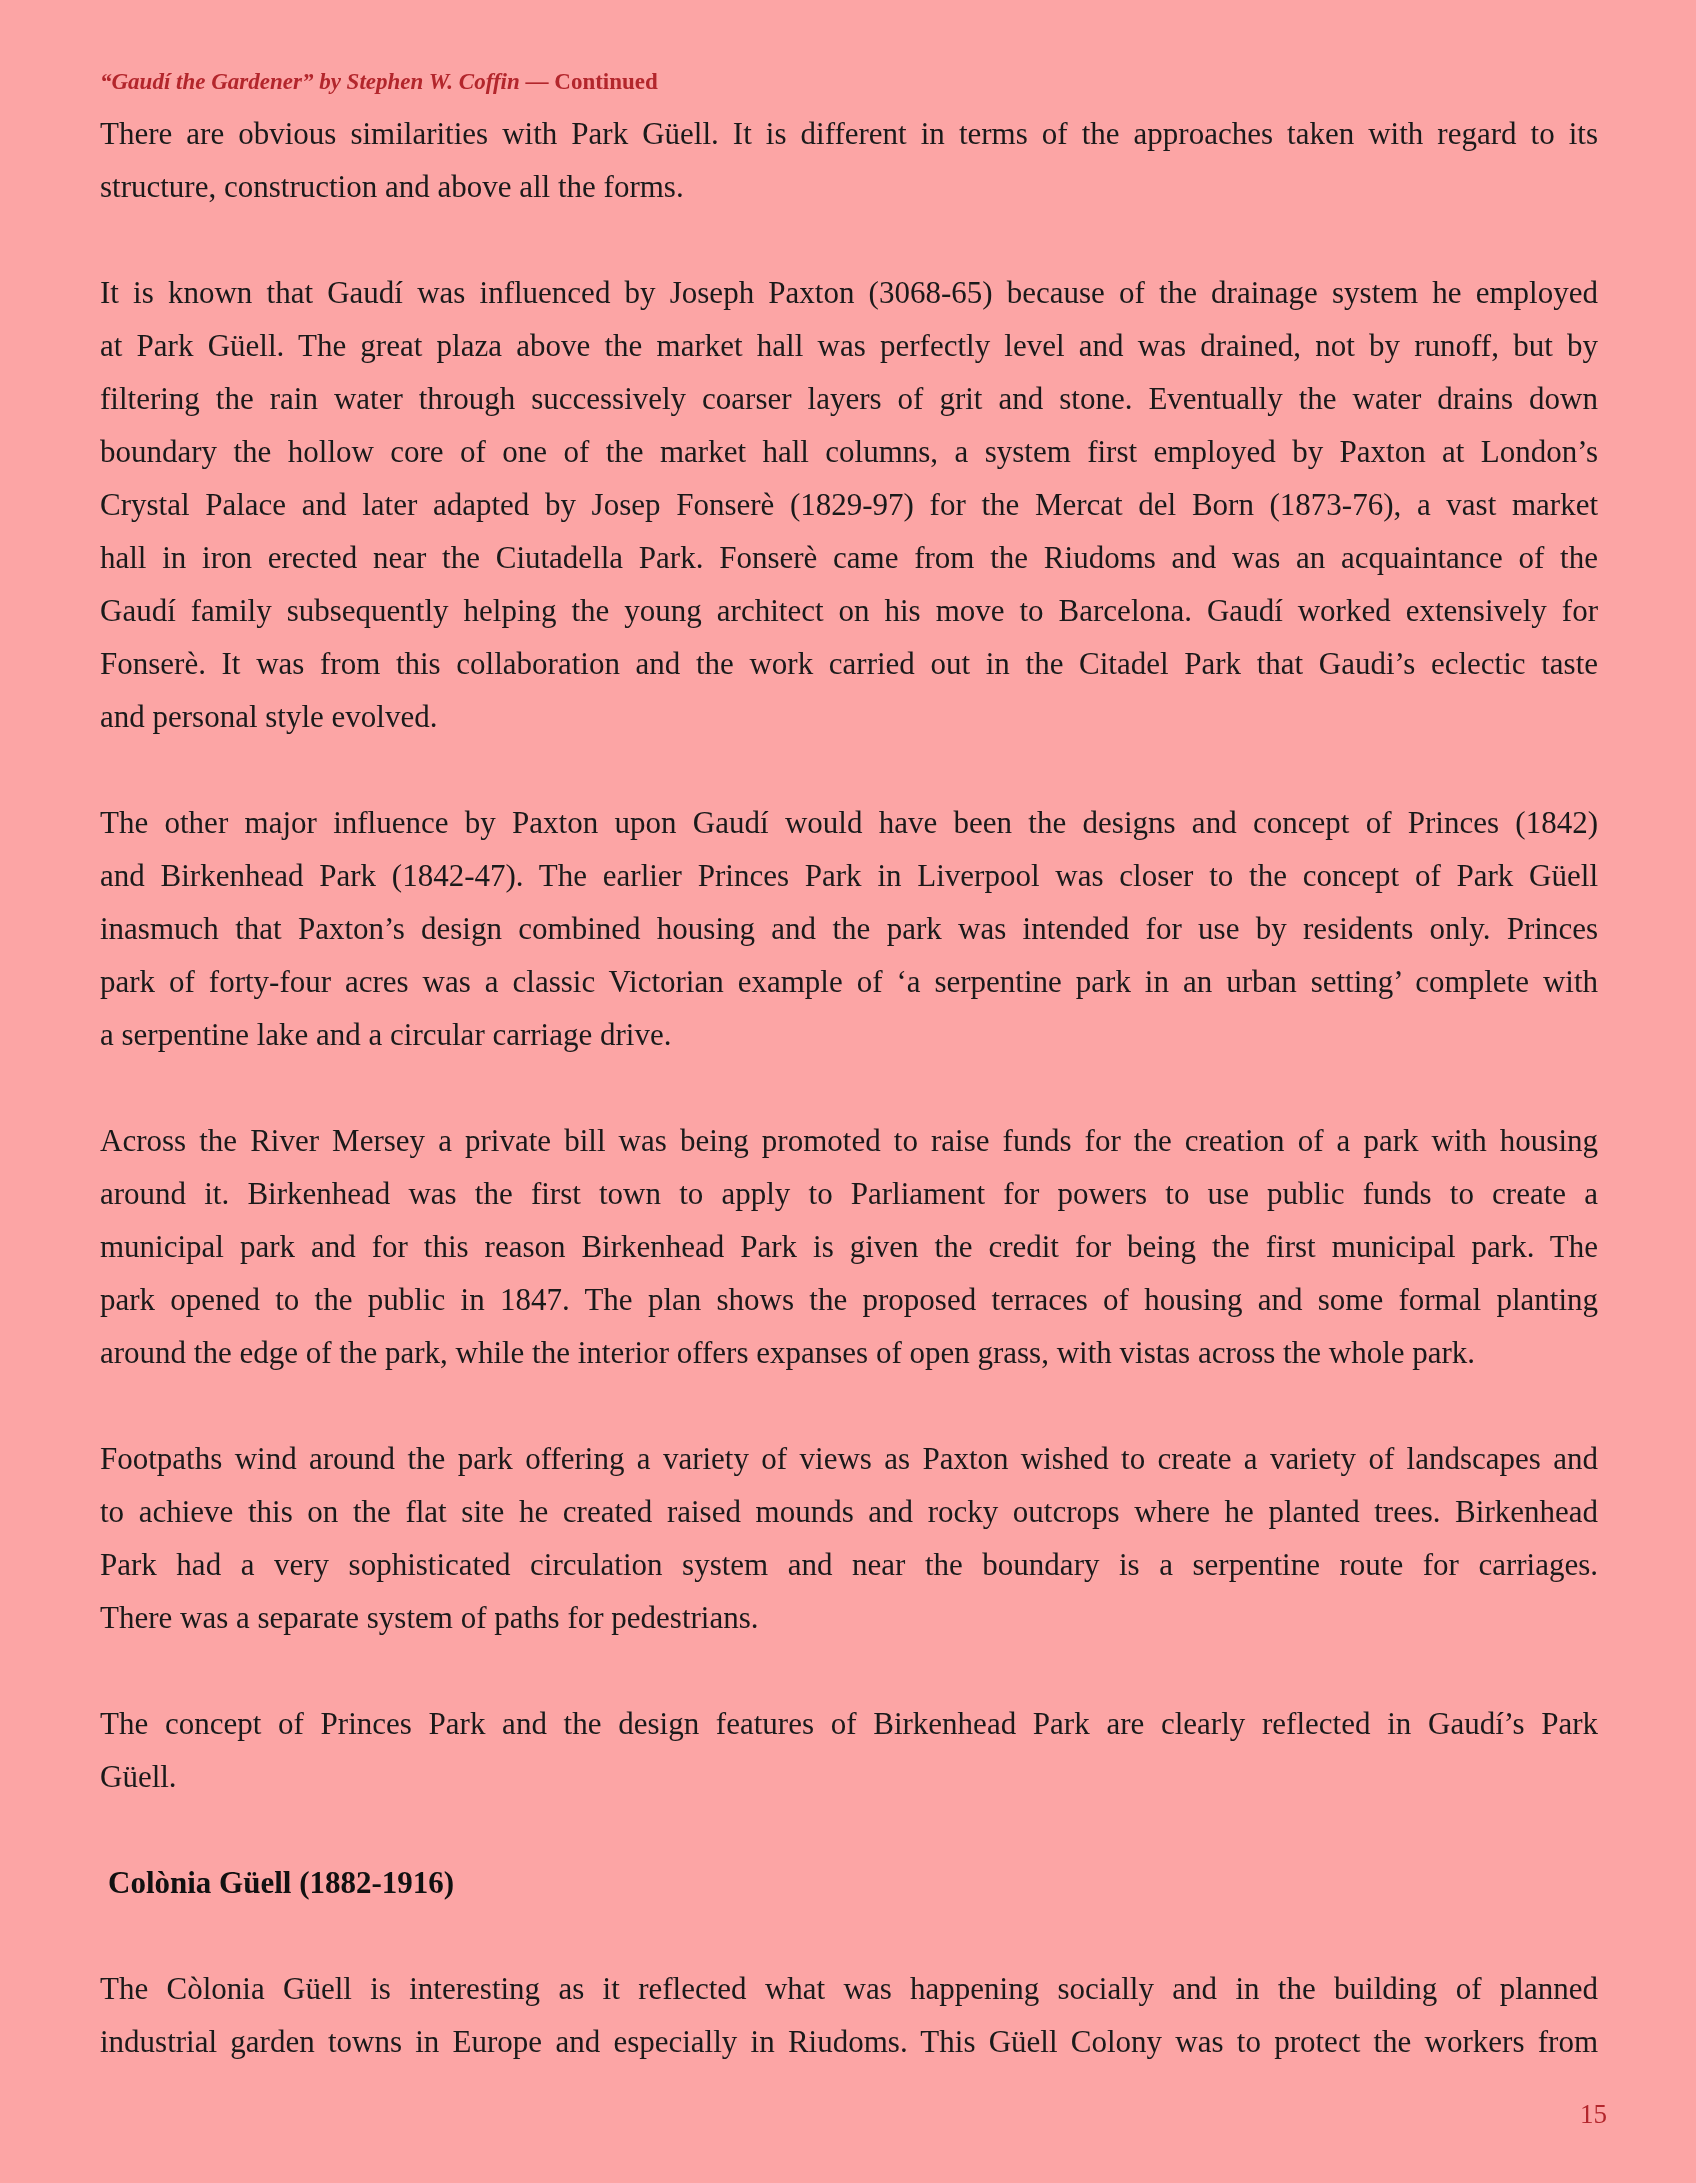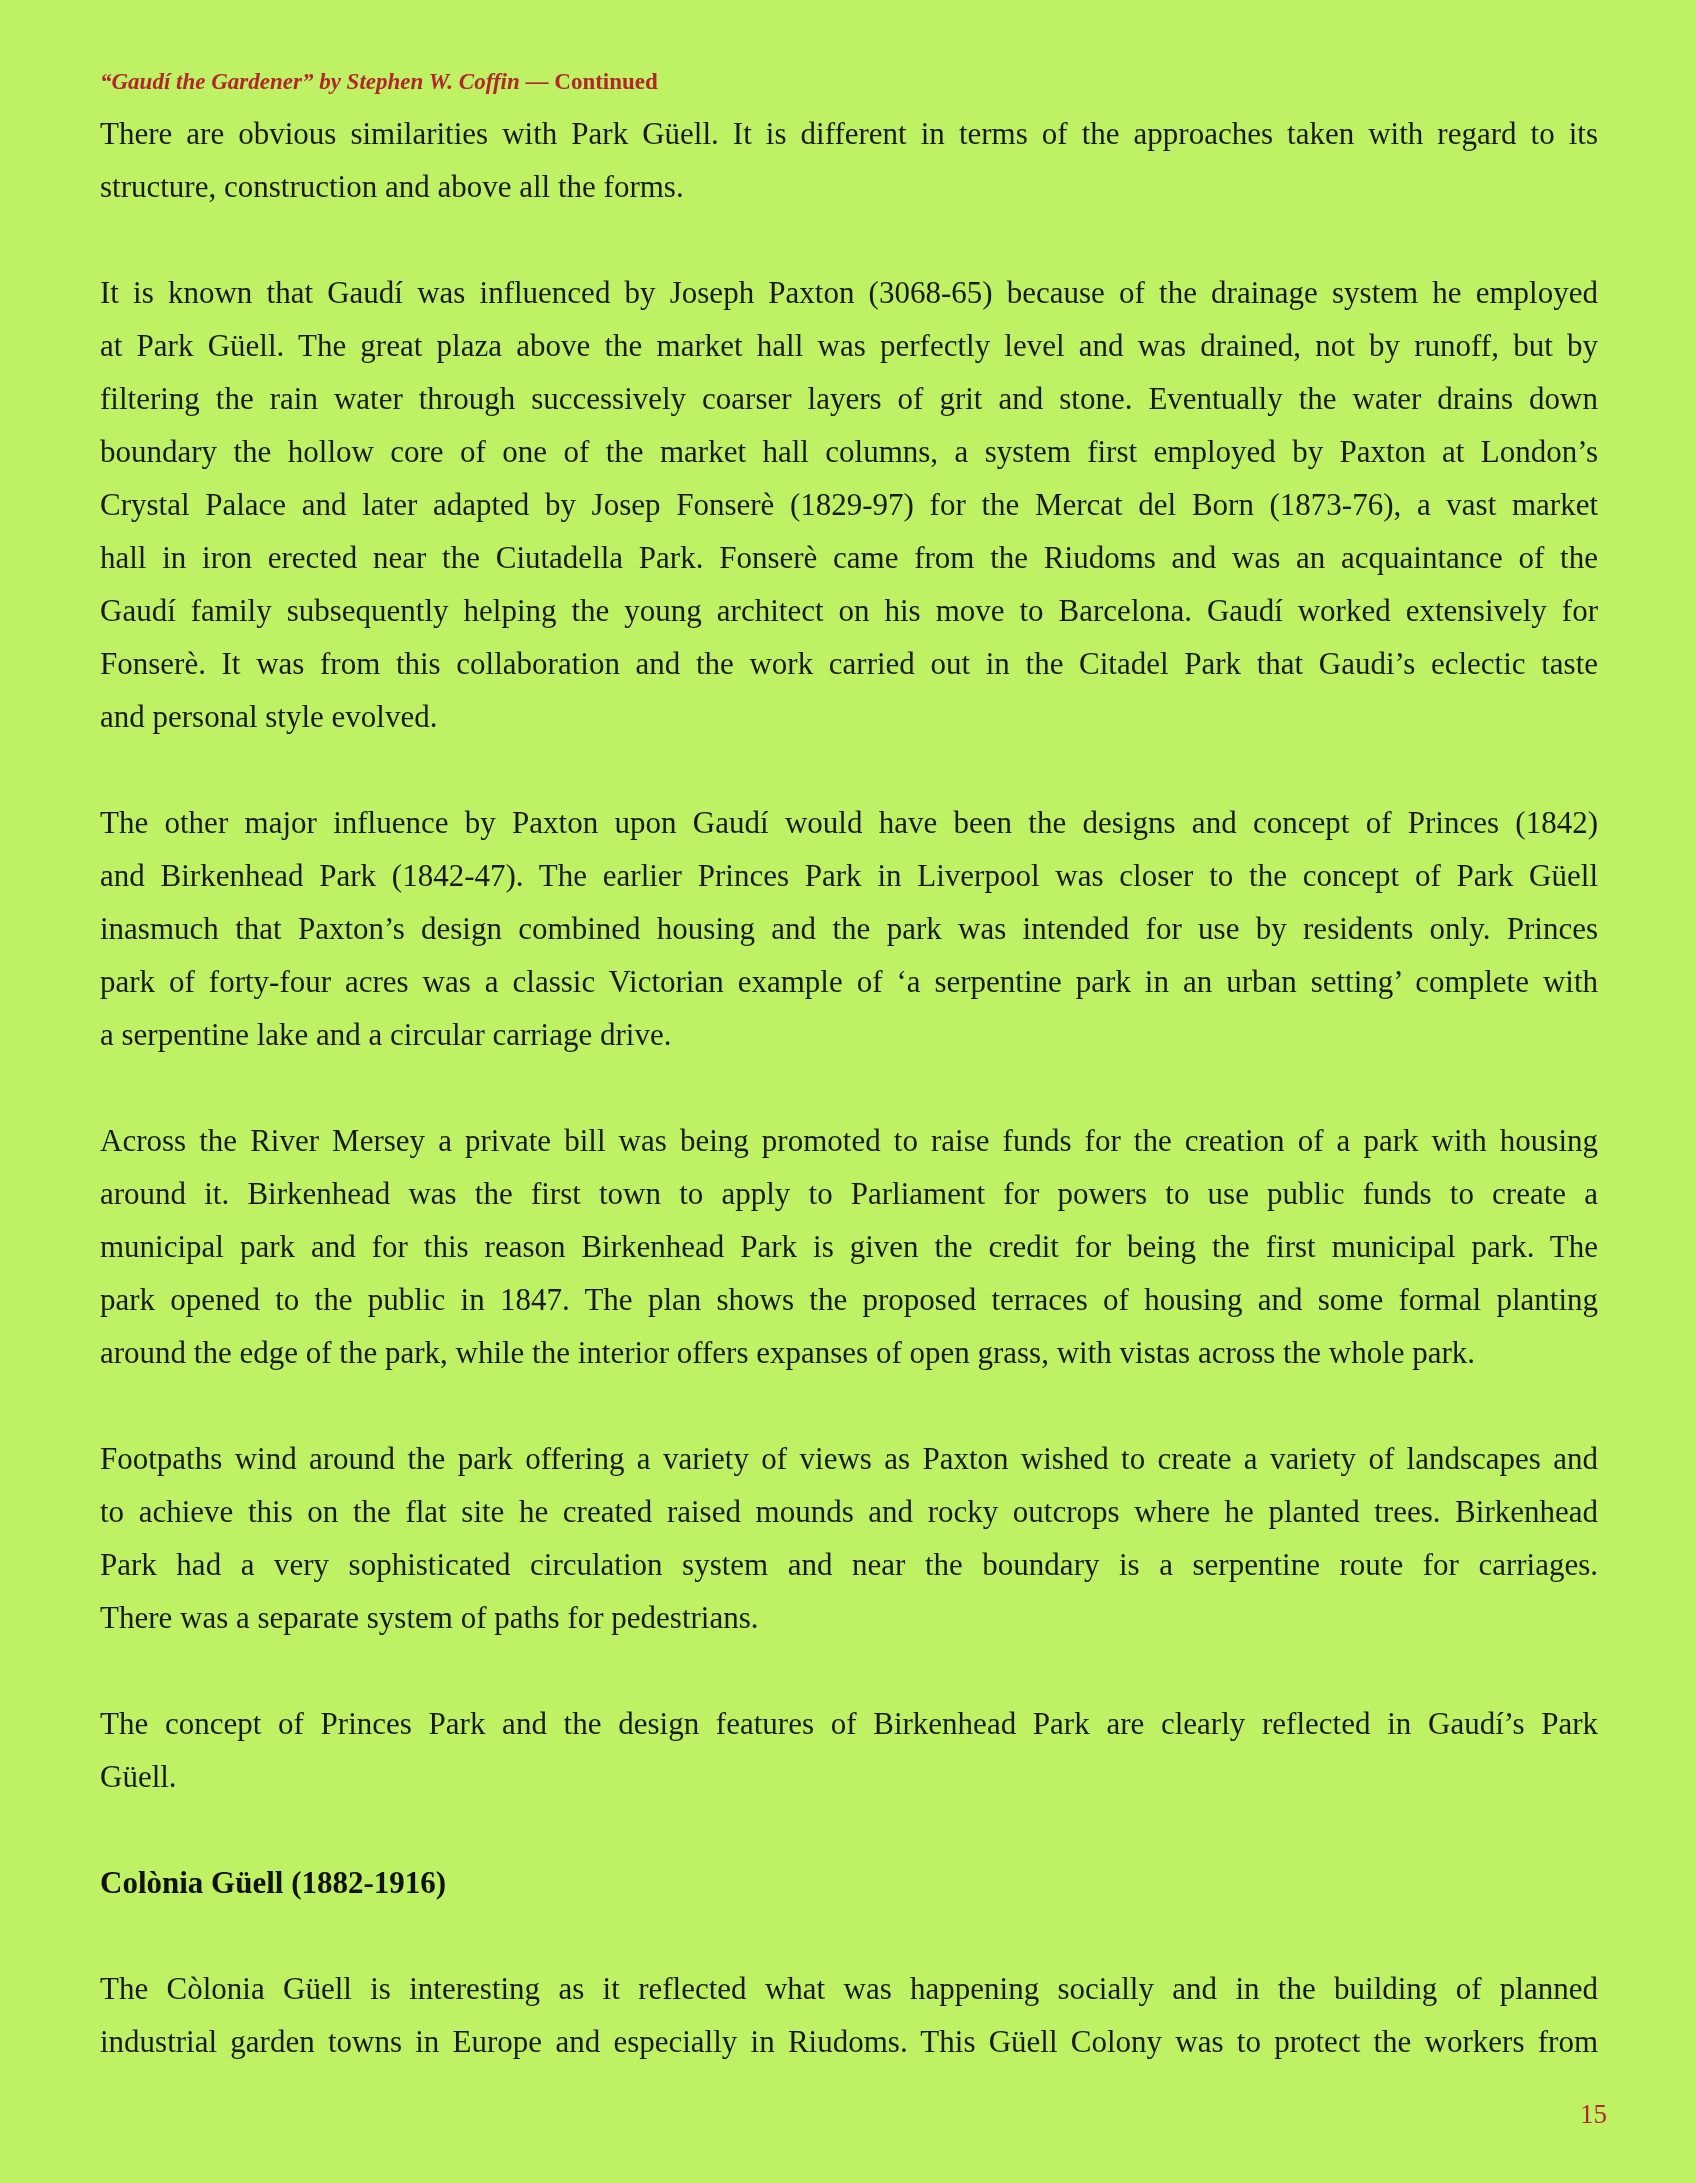--- a/index.html
+++ b/index.html
@@ -1,19 +1,19 @@
 <!DOCTYPE html>
 <html style="font-size:11px"><head>
   <meta charset="utf-8">
   <style>
     html, body { margin: 0; padding: 0; background: #ffffff; }
     body { width: 1697px; height: 2183px; position: relative; overflow: hidden; }
     .page {
       position: absolute; left: 0; top: 0; width: 1697px; height: 2183px;
-      background: #bef264;
+      background: #fca5a5;
     }
     .running-header {
       position: absolute; left: 100px; top: 65px;
       font-family: "Liberation Serif", "DejaVu Serif", serif;
       font-size: 23px; line-height: 33px; font-weight: bold;
       color: #b3262c; white-space: nowrap;
     }
     .running-header .title-part { font-style: italic; }
     .running-header .continued { font-style: normal; }
     .body-text {
@@ -21,21 +21,21 @@
       font-family: "Liberation Serif", "DejaVu Serif", serif;
       font-size: 31px; line-height: 53px; color: #1a1a1a;
     }
     .para { margin: 0 0 53px 0; }
     .line {
       display: block; height: 53px; white-space: nowrap;
       text-align: justify; text-align-last: justify;
     }
     .line.last { text-align: right; text-align-last: left; }
     .section-heading {
-      margin: 0 0 53px 0; height: 53px;
+      margin: 0 0 53px 8px; height: 53px;
       font-weight: bold; font-size: 31px; line-height: 53px;
       white-space: nowrap; color: #111111;
     }
     .page-number {
       position: absolute; right: 90px; top: 2097px;
       font-family: "Liberation Serif", "DejaVu Serif", serif;
       font-size: 27px; line-height: 34px; color: #b3262c;
     }
   </style>
 </head>

